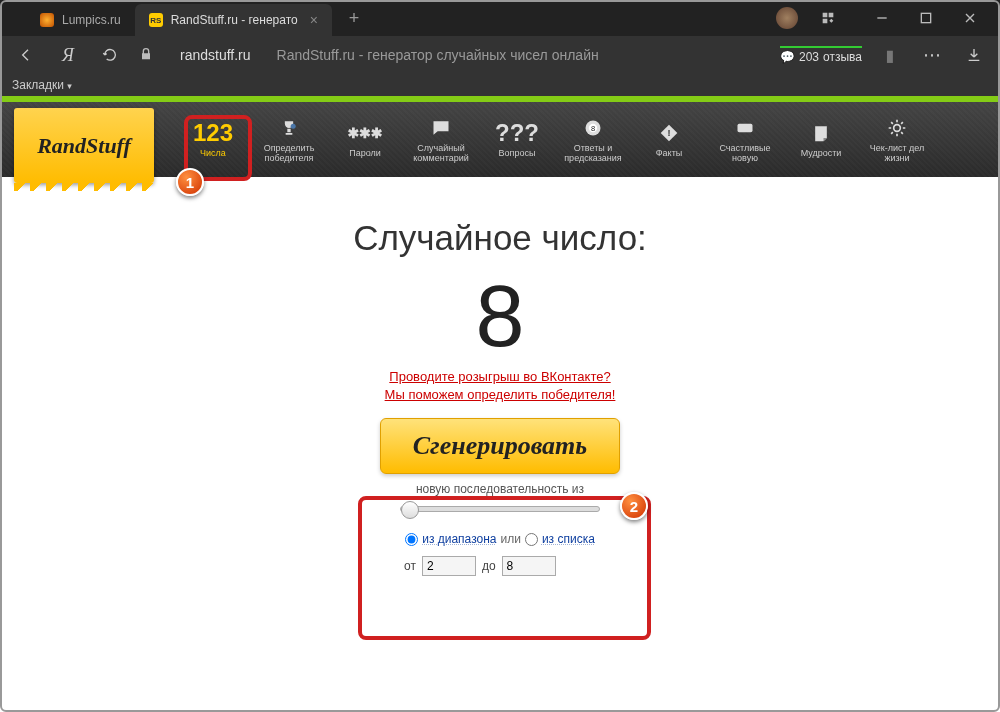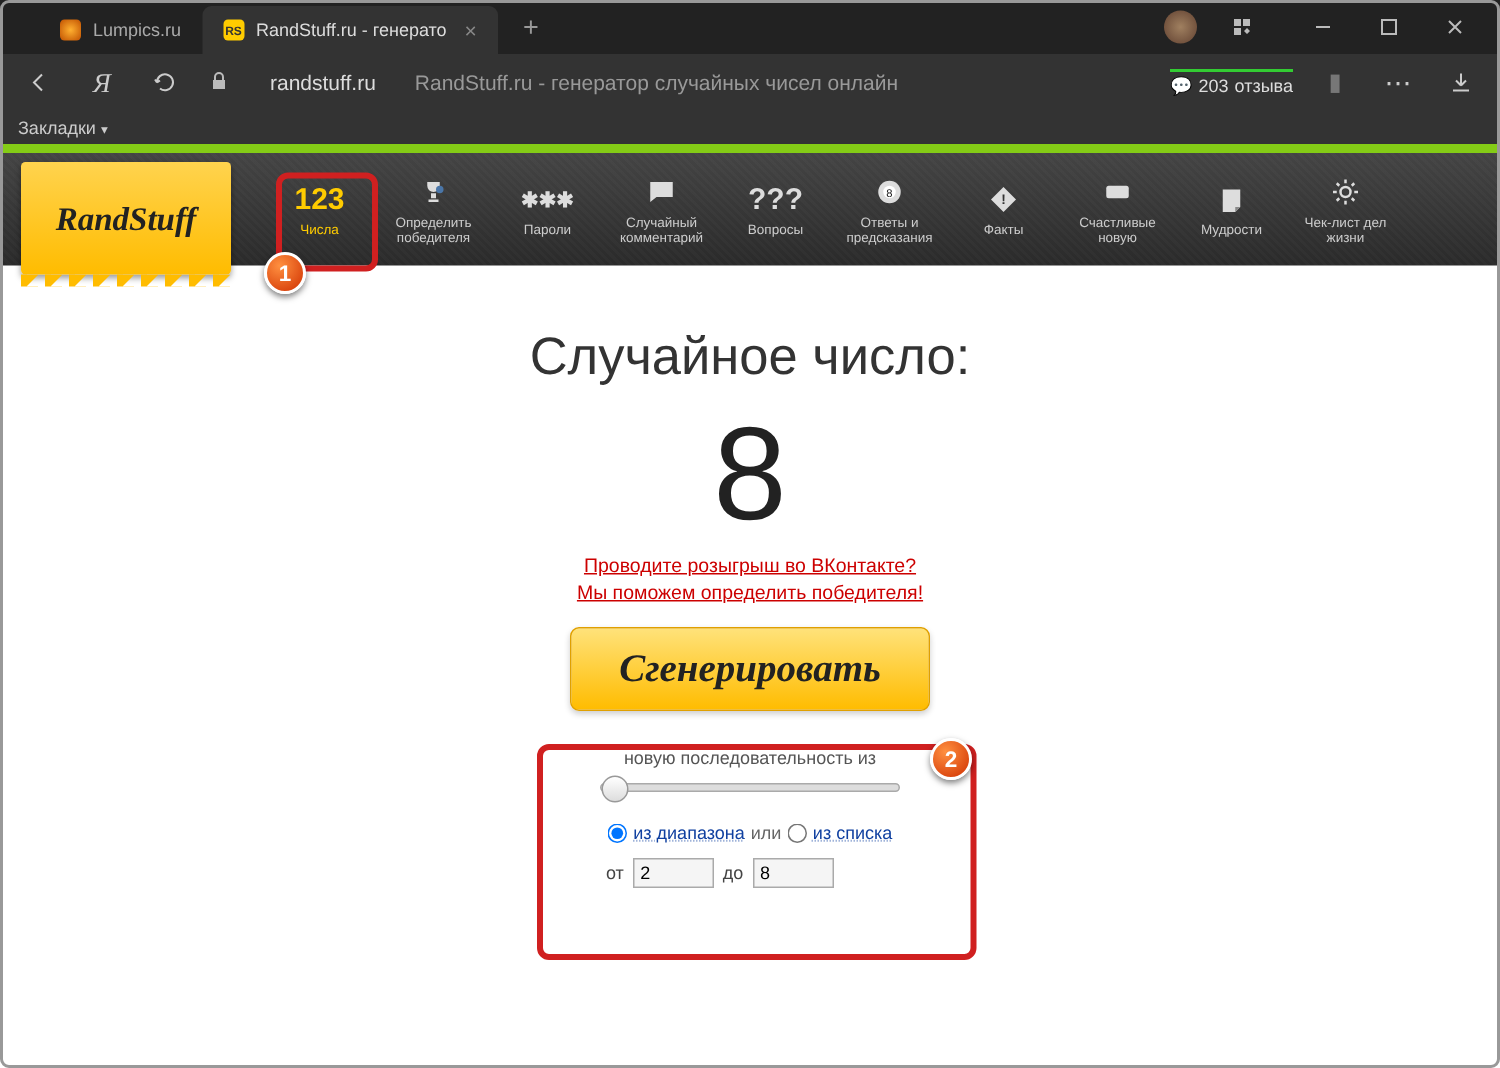--- a/index.html
+++ b/index.html
@@ -35,31 +35,31 @@
 .site-nav::before { content: ""; position: absolute; inset: 0; background: repeating-linear-gradient(45deg, rgba(255,255,255,0.02) 0 2px, transparent 2px 4px); pointer-events: none; }
 .logo-wrap { width: 140px; display: flex; align-items: center; justify-content: center; position: relative; background: linear-gradient(#ffd34e, #ffbc00); margin: 6px 0 -6px 14px; border-radius: 3px; box-shadow: 0 2px 4px rgba(0,0,0,.4); }
 .logo-wrap::after { content: ""; position: absolute; bottom: -8px; left: 0; right: 0; height: 8px; background: linear-gradient(135deg, #ffbc00 0 50%, transparent 50%) 0 0/16px 8px repeat-x; }
 .logo-text { font-family: "Brush Script MT", cursive; font-size: 22px; font-weight: bold; color: #222; font-style: italic; }
 
 .nav-items { display: flex; gap: 0; margin-left: 24px; align-items: stretch; position: relative; z-index: 1; }
 .nav-item { width: 70px; display: flex; flex-direction: column; align-items: center; justify-content: center; gap: 3px; cursor: pointer; padding: 6px 2px; }
 .nav-item.active .nav-icon-txt { color: #ffcc00; }
 .nav-item.active .nav-lbl { color: #ffcc00; }
 .nav-icon { height: 26px; display: flex; align-items: center; justify-content: center; }
-.nav-icon-txt { font-size: 20px; font-weight: bold; color: #ddd; }
+.nav-icon-txt { font-size: 24px; font-weight: bold; color: #ddd; }
 .nav-lbl { font-size: 9px; color: #ccc; text-align: center; line-height: 1.1; }
 
 .nav-item.wide { width: 82px; }
 
 .content { display: flex; flex-direction: column; align-items: center; padding-top: 26px; }
 .heading { font-size: 35px; color: #333; font-weight: normal; margin-bottom: 14px; margin-top: 15px; }
 .big-number { font-size: 88px; color: #222; font-weight: normal; margin-bottom: 8px; line-height: 1; }
 .promo-link { color: #c00; font-size: 13px; text-decoration: underline; text-align: center; margin-bottom: 14px; line-height: 1.4; }
 
-.gen-btn { width: 240px; height: 56px; background: linear-gradient(#ffe27a, #ffbc00); border: 1px solid #e0a000; border-radius: 6px; font-family: "Brush Script MT", cursive; font-size: 26px; font-style: italic; font-weight: bold; color: #222; cursor: pointer; box-shadow: 0 2px 4px rgba(0,0,0,.2); margin-bottom: 24px; }
+.gen-btn { width: 240px; height: 56px; background: linear-gradient(#ffe27a, #ffbc00); border: 1px solid #e0a000; border-radius: 6px; font-family: "Brush Script MT", cursive; font-size: 26px; font-style: italic; font-weight: bold; color: #222; cursor: pointer; box-shadow: 0 2px 4px rgba(0,0,0,.2); margin-bottom: 8px; }
 
 .controls { width: 260px; font-size: 12px; color: #444; }
 .ctrl-row { display: flex; align-items: center; justify-content: center; gap: 6px; margin-bottom: 10px; }
 .ctrl-label-center { text-align: center; margin-bottom: 6px; color: #555; }
 .slider { width: 200px; height: 14px; appearance: none; background: transparent; margin-bottom: 6px; }
 .slider::-webkit-slider-runnable-track { height: 6px; background: #ddd; border: 1px solid #aaa; border-radius: 3px; }
 .slider::-webkit-slider-thumb { appearance: none; width: 18px; height: 18px; background: linear-gradient(#fff,#ddd); border: 1px solid #999; border-radius: 50%; margin-top: -6px; cursor: pointer; }
 .radio-row { display: flex; align-items: center; justify-content: center; gap: 4px; font-size: 12px; color: #00a; margin-bottom: 10px; }
 .radio-row label { color: #1040a0; cursor: pointer; text-decoration: underline dotted rgba(16,64,160,.4); }
 .radio-row .sep { color: #666; text-decoration: none; text-align: center; }

